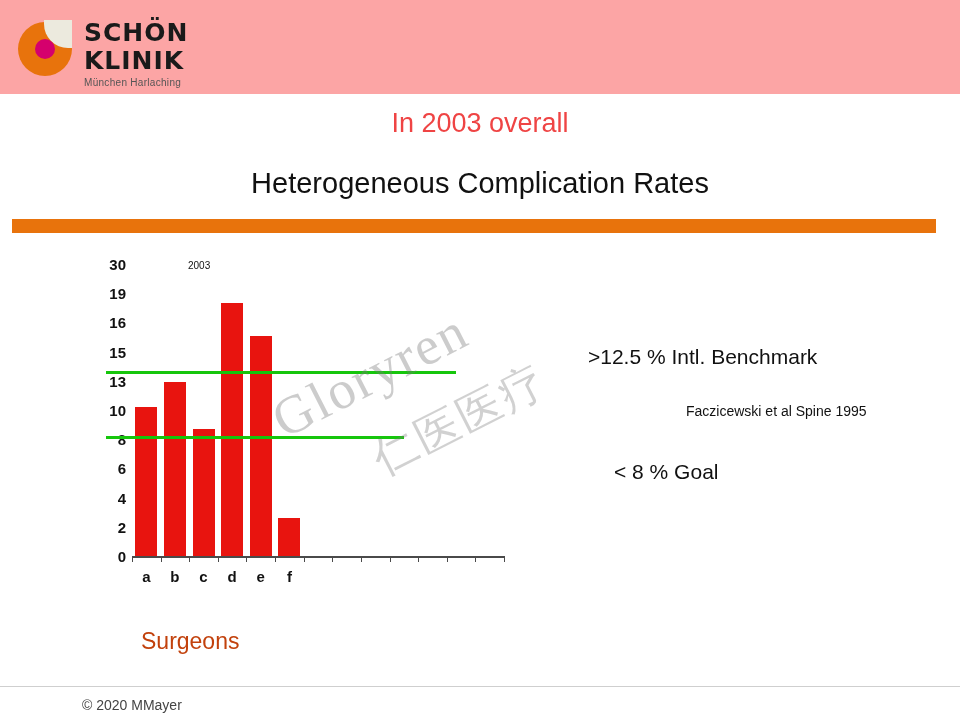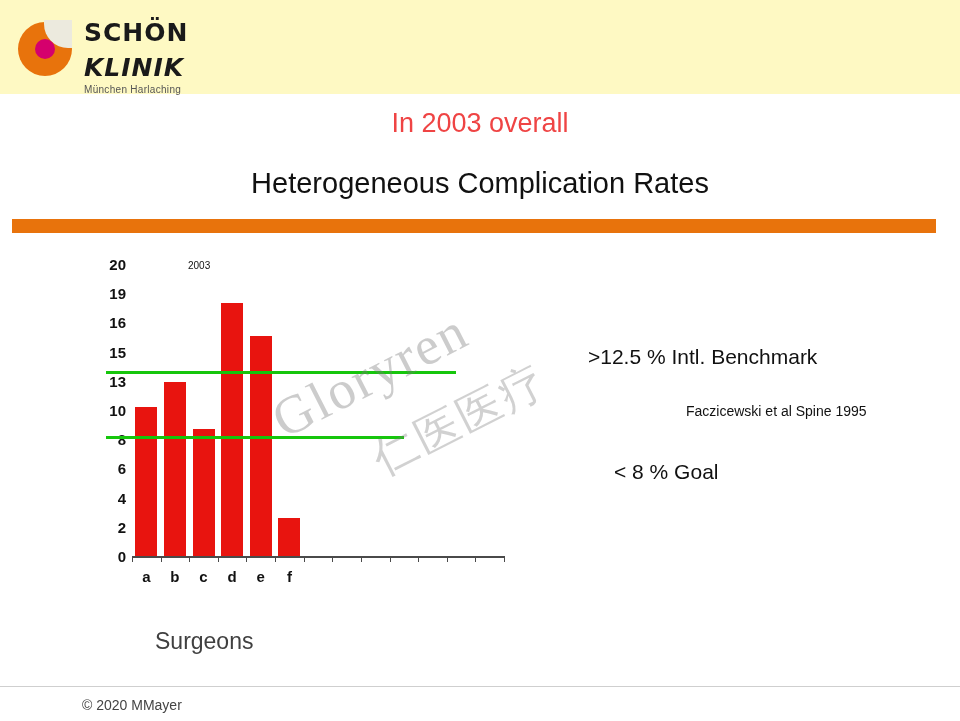--- a/index.html
+++ b/index.html
@@ -13,21 +13,21 @@
     font-family: "Liberation Sans", sans-serif;
     overflow: hidden;
     position: relative;
   }
 
   
   .header-band {
     position: absolute;
     left: 0; top: 0;
     width: 960px; height: 94px;
-    background: #fef9c3;
+    background: #fca5a5;
   }
   .logo-wrap {
     position: absolute;
     left: 18px; top: 12px;
     width: 200px; height: 72px;
   }
   .logo-mark {
     position: absolute;
     left: 0; top: 10px;
     width: 54px; height: 54px;
@@ -56,21 +56,21 @@
     left: 66px; top: 8px;
     line-height: 1;
   }
   .logo-line1, .logo-line2 {
     font-family: "DejaVu Sans", sans-serif;
     font-weight: bold;
     font-size: 25px;
     letter-spacing: 1px;
     color: #1a1a1a;
   }
-  .logo-line2 { margin-top: 10px; font-style: italic; }
+  .logo-line2 { margin-top: 3px; }
   .logo-sub {
     font-family: "Liberation Sans", sans-serif;
     font-size: 10px;
     color: #555555;
     margin-top: 5px;
     letter-spacing: 0.3px;
   }
 
   
   .title1 {
@@ -154,23 +154,23 @@
   }
   .x-label {
     position: absolute;
     font-size: 15px;
     font-weight: bold;
     color: #111111;
     transform: translateX(-50%);
   }
   .surgeons-label {
     position: absolute;
-    left: 155px; top: 628px;
+    left: 141px; top: 628px;
     font-size: 23px;
-    color: #404040;
+    color: #c2410c;
   }
 
   
   .benchmark {
     position: absolute;
     left: 588px; top: 345px;
     font-size: 21px;
     color: #111111;
     white-space: nowrap;
   }
@@ -251,21 +251,21 @@
       <div class="y-tick" style="top: 300px;">0</div>
       <div class="y-tick" style="top: 270.8px;">2</div>
       <div class="y-tick" style="top: 241.6px;">4</div>
       <div class="y-tick" style="top: 212.4px;">6</div>
       <div class="y-tick" style="top: 183.2px;">8</div>
       <div class="y-tick" style="top: 154px;">10</div>
       <div class="y-tick" style="top: 124.8px;">13</div>
       <div class="y-tick" style="top: 95.6px;">15</div>
       <div class="y-tick" style="top: 66.4px;">16</div>
       <div class="y-tick" style="top: 37.2px;">19</div>
-      <div class="y-tick" style="top: 8px;">20</div>
+      <div class="y-tick" style="top: 8px;">30</div>
     </div>
   <div class="plot" id="plot">
       <div class="bar" style="left: 3.30769px; height: 148.92px; background: rgb(232, 20, 15);"></div>
       <div class="bar" style="left: 31.9231px; height: 173.74px; background: rgb(232, 20, 15);"></div>
       <div class="bar" style="left: 60.5385px; height: 127.02px; background: rgb(232, 20, 15);"></div>
       <div class="bar" style="left: 89.1538px; height: 252.58px; background: rgb(232, 20, 15);"></div>
       <div class="bar" style="left: 117.769px; height: 220.46px; background: rgb(232, 20, 15);"></div>
       <div class="bar" style="left: 146.385px; height: 37.96px; background: rgb(232, 20, 15);"></div>
       <div class="tickmark" style="left: 0px;"></div>
       <div class="tickmark" style="left: 28.6154px;"></div>

